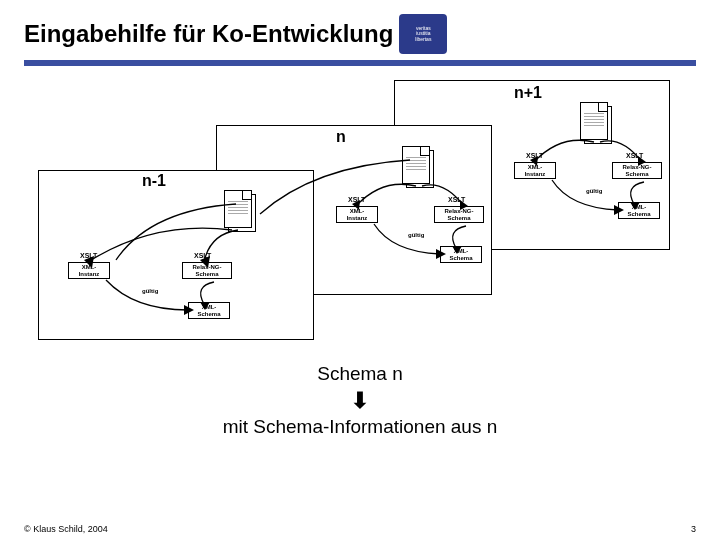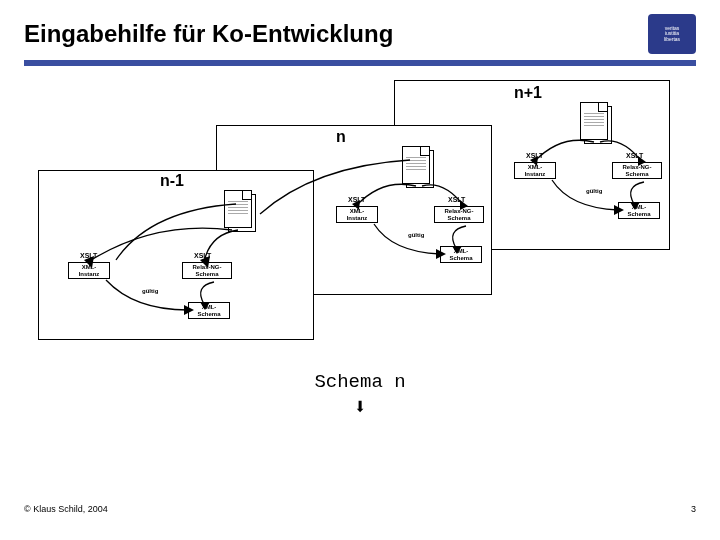--- a/index.html
+++ b/index.html
@@ -13,21 +13,20 @@
   }
   .slide {
     width: 100%;
     height: 100%;
     position: relative;
     padding: 14px 24px;
   }
   .title-row {
     display: flex;
     align-items: center;
-    justify-content: space-between;
     gap: 6px;
   }
   .title {
     font-size: 24px;
     font-weight: bold;
     color: #000;
     font-family: "Comic Sans MS", "Trebuchet MS", Verdana, sans-serif;
   }
   .logo {
     width: 48px;
@@ -117,33 +116,33 @@
     font-family: Verdana, sans-serif;
   }
   .gultig {
     position: absolute;
     font-size: 6px;
     font-weight: bold;
     font-family: Verdana, sans-serif;
   }
   .body-text {
     text-align: center;
-    font-family: Liberation Mono, monospace;
+    font-family: Liberation Sans, sans-serif;
     font-size: 19px;
     color: #000;
-    margin-top: 20px;
+    margin-top: 12px;
     line-height: 1.3;
   }
   .down-arrow {
     font-size: 22px;
     font-weight: bold;
   }
   .footer {
     position: absolute;
-    bottom: 26px;
+    bottom: 6px;
     left: 24px;
     right: 24px;
     display: flex;
     justify-content: space-between;
     font-size: 9px;
     font-family: Arial, sans-serif;
     color: #000;
   }
   svg.curve { position: absolute; overflow: visible; pointer-events: none; }
 </style>
@@ -165,21 +164,21 @@
 
   <div class="diagram">
 
     <div class="stage" style="left:370px; top:10px; width:276px; height:170px;"></div>
     <div class="stage-label" style="left:490px; top:14px; font-size:16px;">n+1</div>
 
     <div class="stage" style="left:192px; top:55px; width:276px; height:170px;"></div>
     <div class="stage-label" style="left:312px; top:58px; font-size:16px;">n</div>
 
     <div class="stage" style="left:14px; top:100px; width:276px; height:170px;"></div>
-    <div class="stage-label" style="left:118px; top:102px; font-size:16px;margin-left:18px;">n-1</div>
+    <div class="stage-label" style="left:118px; top:102px; font-size:16px;">n-1</div>
 
     <div style="position:absolute; left:556px; top:32px;">
       <div class="doc2">
           <div class="doc-lines">
             <span></span>
             <span></span>
             <span></span>
             <span></span>
             <span></span>
           </div>
@@ -318,19 +317,20 @@
       </svg>
     <svg class="curve" style="left:230px; top:86px;" width="160" height="60">
         <path d="M 156 4 Q 60 10 6 58" stroke="#000" stroke-width="1.3" fill="none"></path>
       </svg>
 
   </div>
 
   <div class="body-text">
     <div>Schema n</div>
     <div class="down-arrow">⬇</div>
+    <div>mit Schema-Informationen aus n</div>
   </div>
 
   <div class="footer">
     <span>© Klaus Schild, 2004</span>
     <span>3</span>
   </div>
 </div>
 
 </body></html>

